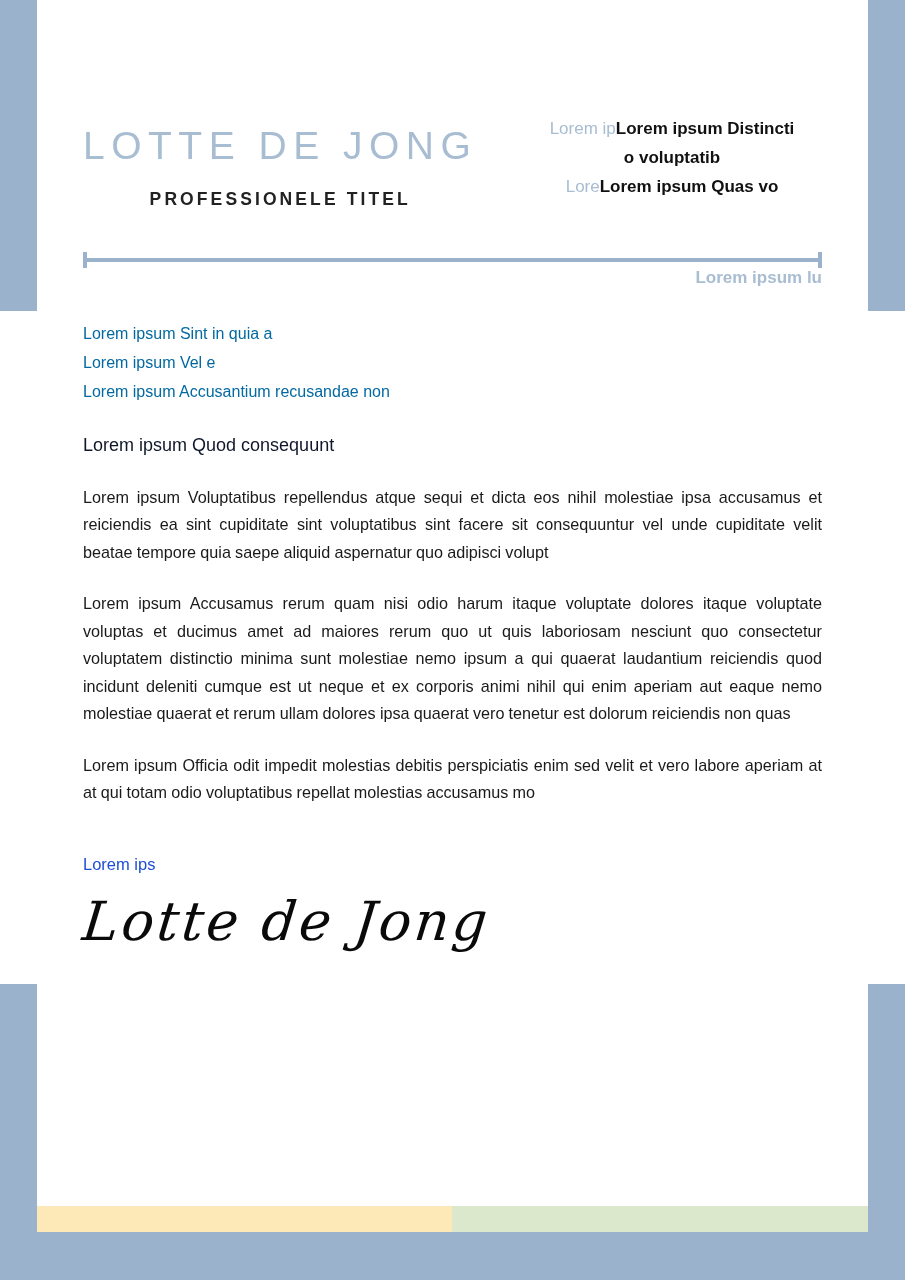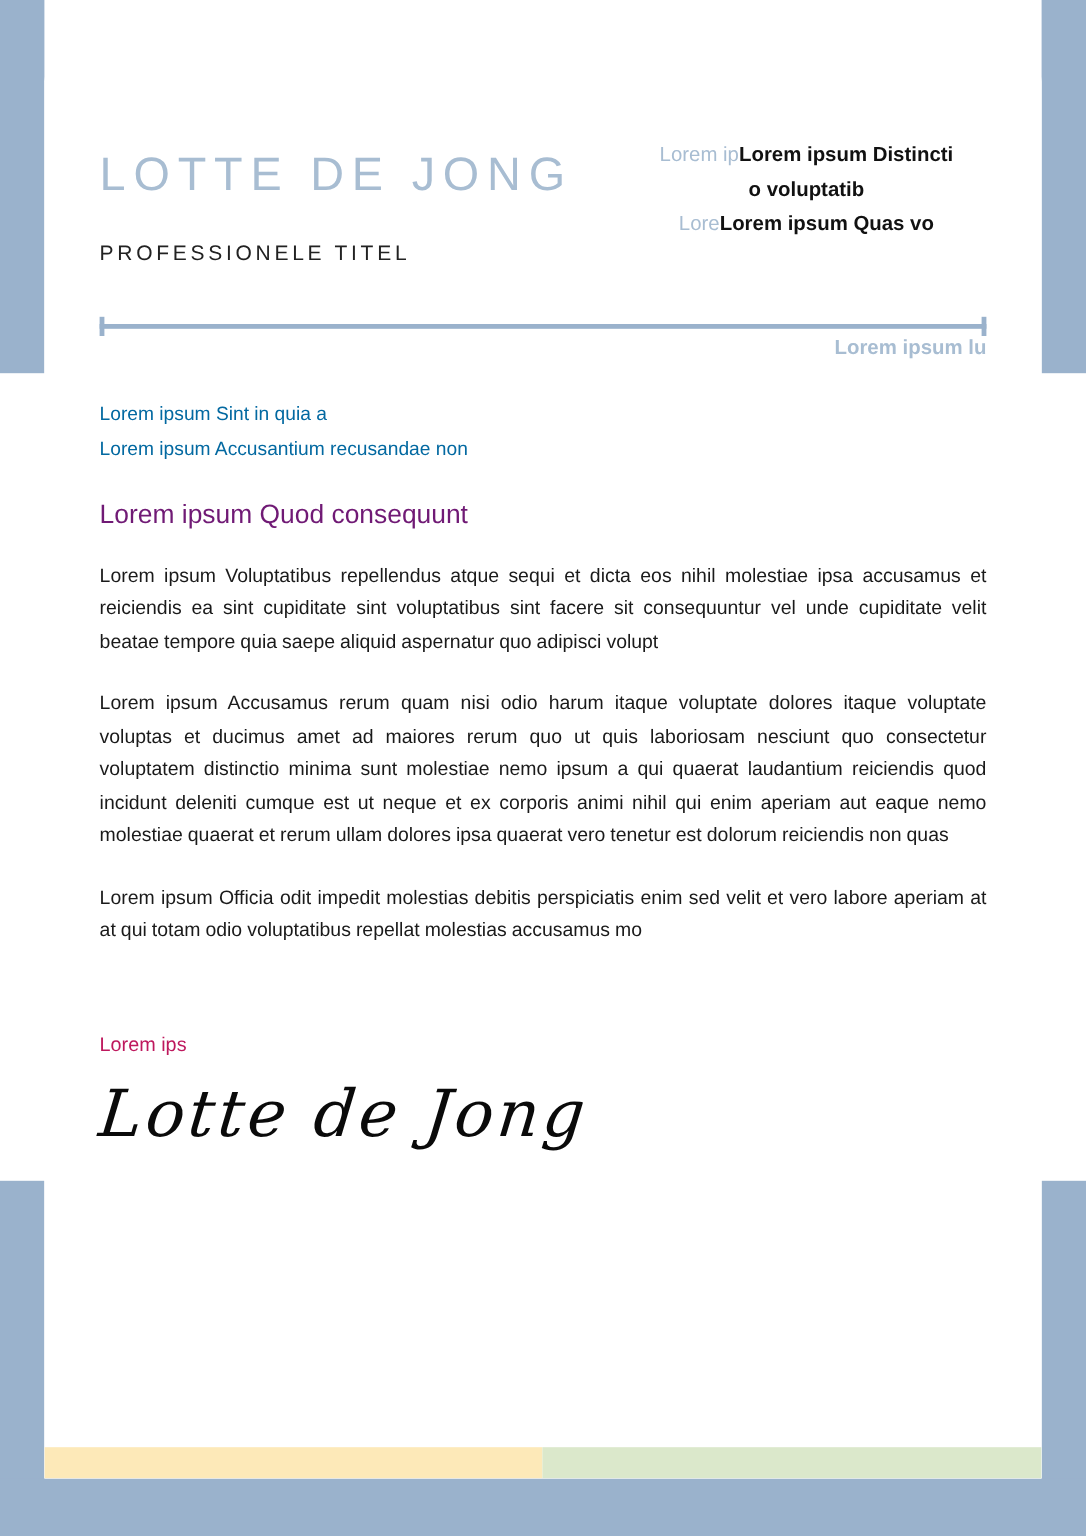--- a/index.html
+++ b/index.html
@@ -57,25 +57,26 @@
   .full-name {
     font-size: 39px;
     letter-spacing: 6.5px;
     font-weight: 400;
     color: #a8bdd2;
     line-height: 1.05;
     white-space: nowrap;
   }
 
   .job-title {
-    margin-top: 34px;
+    margin-top: 22px;
     font-size: 17.5px;
     letter-spacing: 3.1px;
-    font-weight: 400;
+    font-weight: 700;
     color: #222222;
+    text-align: center;
   }
 
   
   .contact-block {
     width: 300px;
     text-align: center;
     padding-top: 6px;
   }
 
   .contact-line {
@@ -127,39 +128,39 @@
   }
   .recipient-line {
     font-size: 16px;
     line-height: 29px;
     color: #0369a1;
     font-weight: 500;
   }
 
   .salutation {
     margin-top: 25px;
-    font-size: 22px;
-    color: #701a75;
+    font-size: 18px;
+    color: #0f172a;
     line-height: 29px;
   }
 
   .body-paragraph {
     margin-top: 24px;
     font-size: 16.2px;
     line-height: 27.5px;
     color: #1a1a1a;
     text-align: justify;
     text-justify: inter-character;
     word-spacing: -0.3px;
   }
 
   .closing {
-    margin-top: 72px;
+    margin-top: 48px;
     font-size: 16.5px;
-    color: #be185d;
+    color: #1d4ed8;
   }
 
   .signature {
     margin-top: 14px;
     font-family: "DejaVu Serif", serif;
     font-style: italic;
     font-size: 54px;
     font-weight: 400;
     color: #0a0a0a;
     letter-spacing: 3px;
@@ -220,20 +221,21 @@
     <div class="rule-line"></div>
     <div class="rule-cap right"></div>
   </div>
 
   <div class="page-inner">
 
     <div class="date-line">Lorem ipsum lu</div>
 
     <div class="recipient">
       <div class="recipient-line">Lorem ipsum Sint in quia a</div>
+      <div class="recipient-line">Lorem ipsum Vel e</div>
       <div class="recipient-line">Lorem ipsum Accusantium recusandae non</div>
     </div>
 
     <div class="salutation">Lorem ipsum Quod consequunt</div>
 
     <div class="body-paragraph">Lorem ipsum Voluptatibus repellendus atque sequi et dicta eos nihil molestiae ipsa accusamus et reiciendis ea sint cupiditate sint voluptatibus sint facere sit consequuntur vel unde cupiditate velit beatae tempore quia saepe aliquid aspernatur quo adipisci volupt</div>
     <div class="body-paragraph">Lorem ipsum Accusamus rerum quam nisi odio harum itaque voluptate dolores itaque voluptate voluptas et ducimus amet ad maiores rerum quo ut quis laboriosam nesciunt quo consectetur voluptatem distinctio minima sunt molestiae nemo ipsum a qui quaerat laudantium reiciendis quod incidunt deleniti cumque est ut neque et ex corporis animi nihil qui enim aperiam aut eaque nemo molestiae quaerat et rerum ullam dolores ipsa quaerat vero tenetur est dolorum reiciendis non quas</div>
     <div class="body-paragraph">Lorem ipsum Officia odit impedit molestias debitis perspiciatis enim sed velit et vero labore aperiam at at qui totam odio voluptatibus repellat molestias accusamus mo</div>
 
     <div class="closing">Lorem ips</div>

